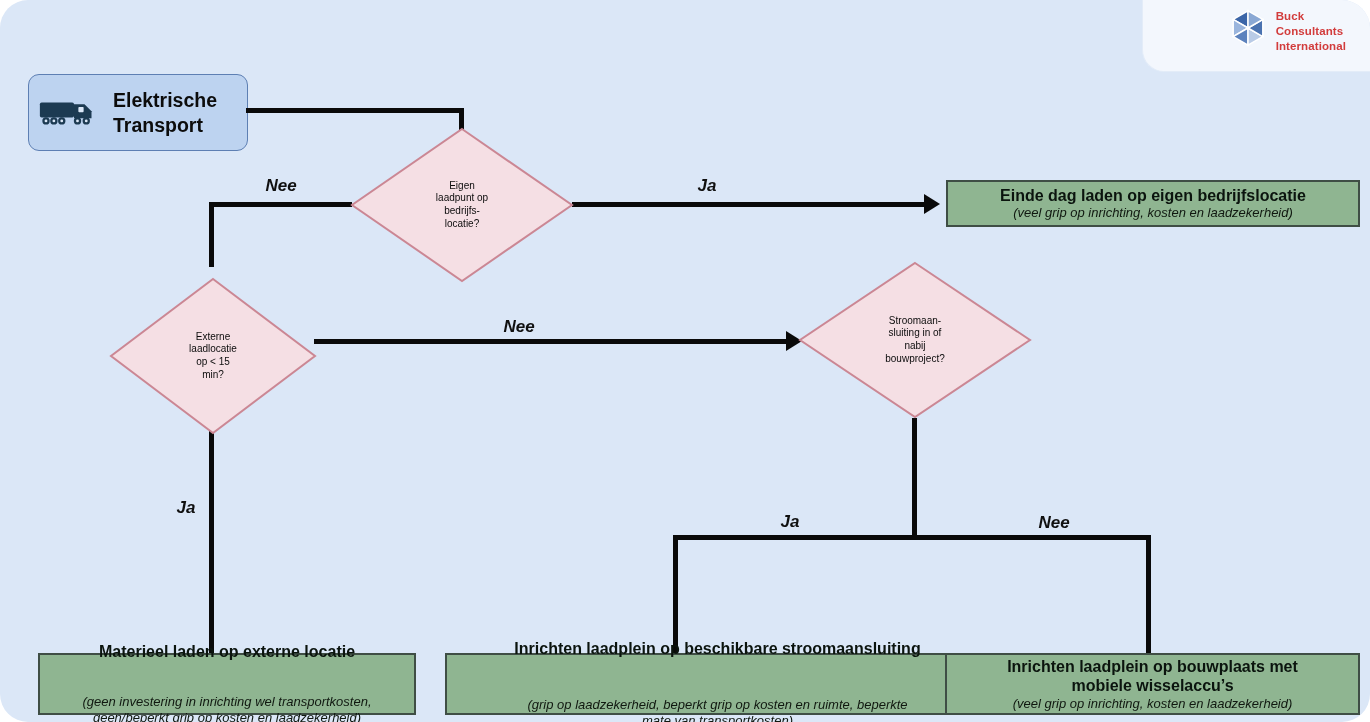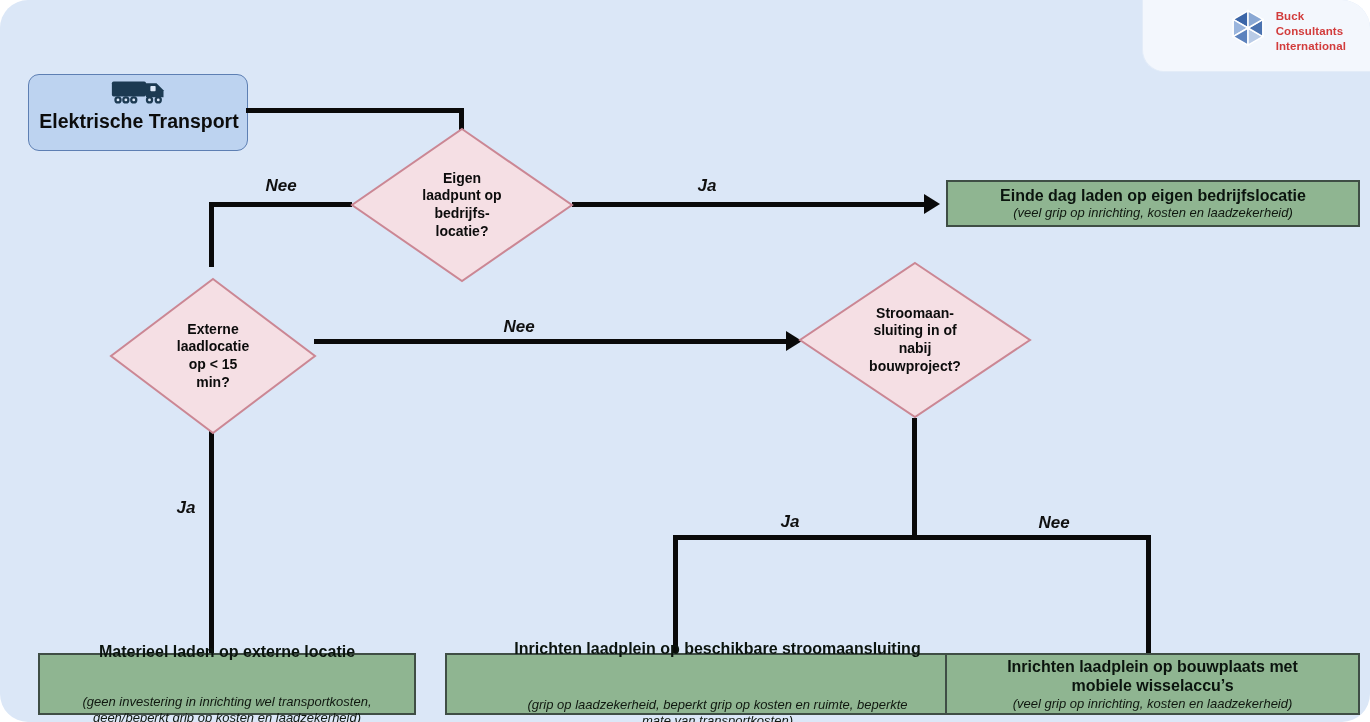--- a/index.html
+++ b/index.html
@@ -21,32 +21,32 @@
   .logo-hex{width:38px;height:38px;flex:0 0 auto;}
   .logo-text{
     color:#d23c3c;font-weight:bold;font-size:11.5px;line-height:1.3;
     letter-spacing:.1px;
   }
 
   
   .start-box{
     position:absolute;left:28px;top:74px;width:220px;height:77px;
     background:#bdd3f0;border:1.5px solid #5d7fb3;border-radius:11px;
-    box-sizing:border-box;display:flex;align-items:center;gap:0;padding:0 8px 0 10px;flex-direction:column;
+    box-sizing:border-box;display:flex;align-items:center;gap:18px;padding:0 8px 0 10px;
   }
   .start-box .truck{width:56px;height:34px;flex:0 0 auto;}
   .start-label{font-size:19.5px;font-weight:bold;color:#0c0c0c;line-height:1.25;}
 
   
   .decision{position:absolute;}
   .decision svg{position:absolute;left:0;top:0;}
   .decision .dtext{
     position:absolute;left:0;top:0;width:100%;height:100%;
     display:flex;align-items:center;justify-content:center;text-align:center;
-    font-size:14px;font-weight:bold;color:#0c0c0c;line-height:1.26;
+    font-size:10px;font-weight:normal;color:#0c0c0c;line-height:1.26;
   }
   #d1{left:350px;top:127px;width:224px;height:156px;}
   #d2{left:109px;top:277px;width:208px;height:158px;}
   #d3{left:798px;top:261px;width:234px;height:158px;}
 
   
   .outcome{
     position:absolute;background:#8fb591;border:2px solid #3f4e45;
     box-sizing:border-box;display:flex;flex-direction:column;align-items:center;
     justify-content:center;text-align:center;padding:2px 6px;margin-left:8px;

